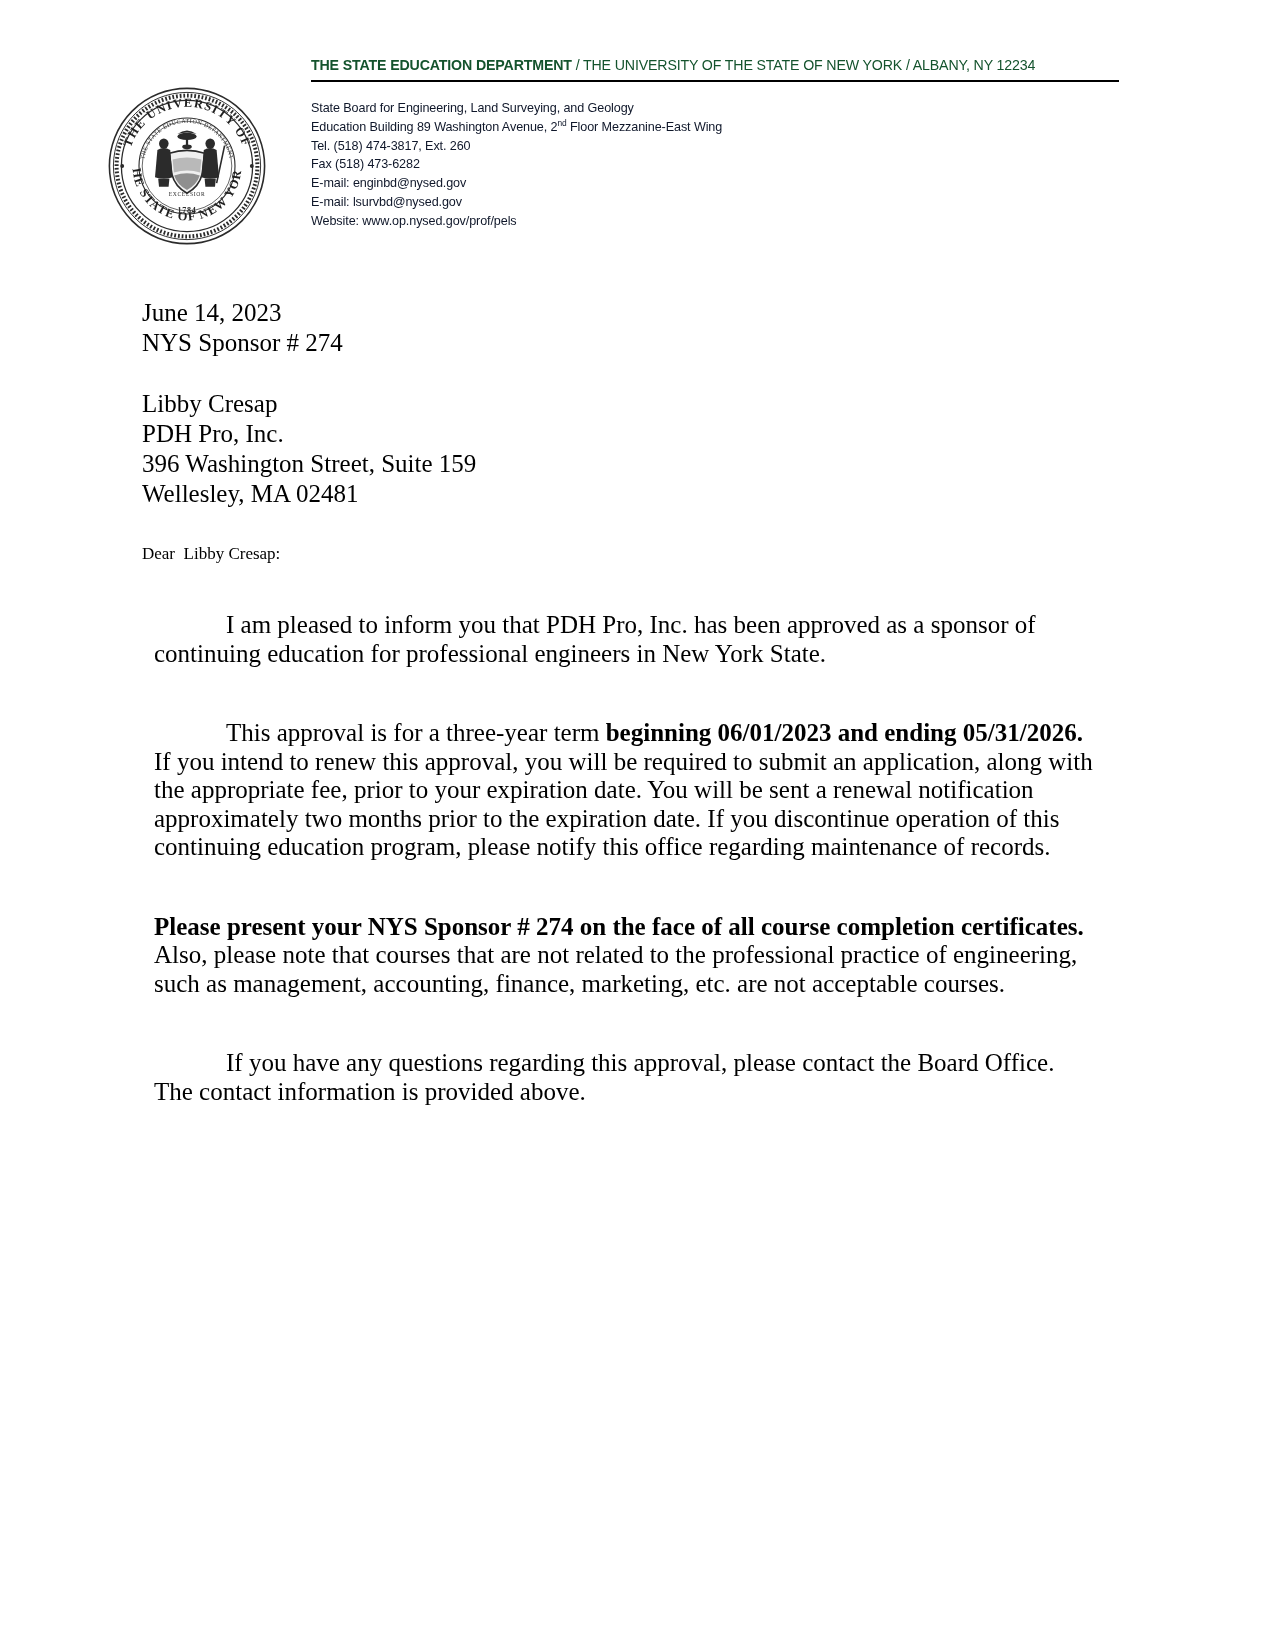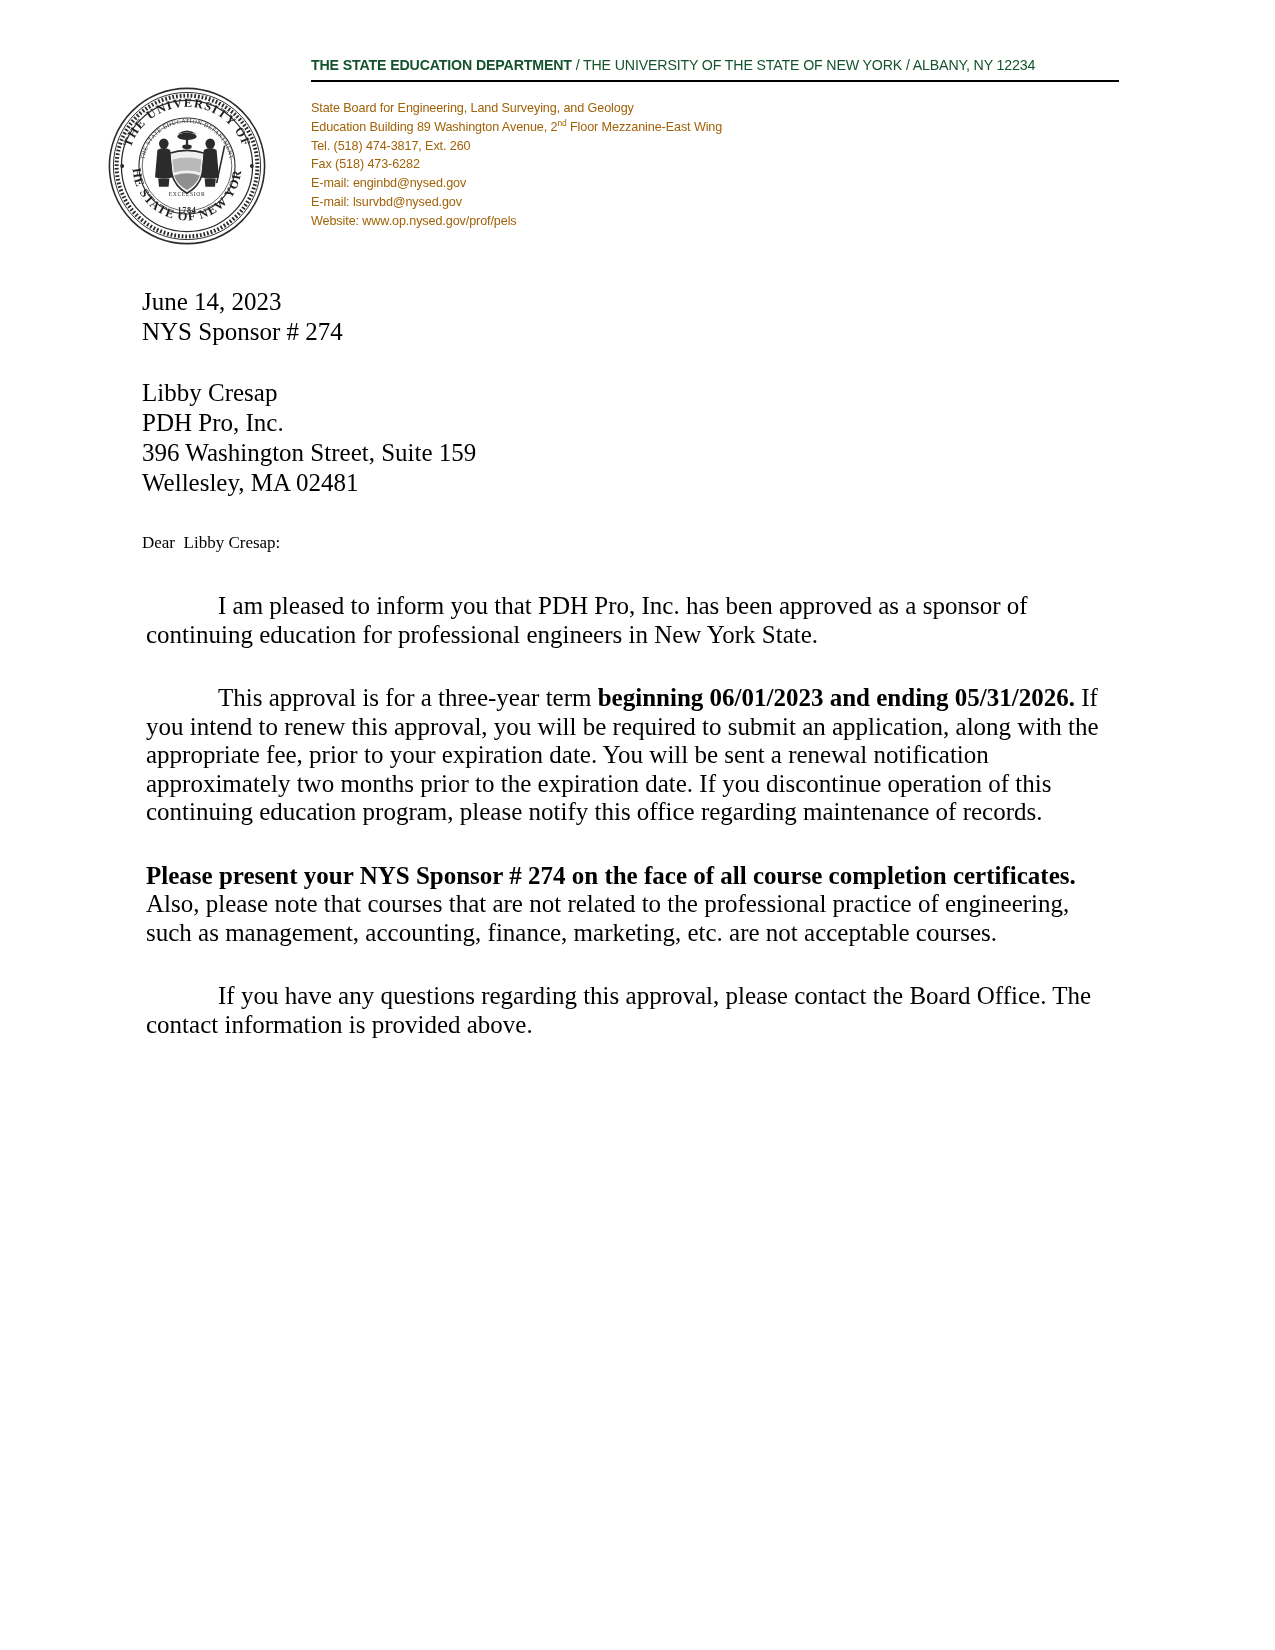--- a/index.html
+++ b/index.html
@@ -66,56 +66,56 @@
     background: #000000;
   }
 
   .contact {
     position: absolute;
     left: 311px;
     top: 99px;
     font-family: "Liberation Sans", "DejaVu Sans", sans-serif;
     font-size: 12.6px;
     line-height: 18.8px;
-    color: #a16207;
+    color: #0f172a;
     letter-spacing: -0.1px;
     white-space: nowrap;
   }
   .contact div { height: 18.8px; }
   .contact sup {
     font-size: 8.4px;
     vertical-align: super;
     line-height: 0;
   }
 
   
   .body-block {
     position: absolute;
     left: 142px;
-    top: 287px;
+    top: 298px;
     width: 968px;
   }
 
   .meta-line,
   .addr-line {
     font-size: 25px;
     line-height: 30px;
     white-space: nowrap;
   }
   .spacer-md { height: 30px; }
   .spacer-lg { height: 31px; }
 
   .salutation {
     font-size: 17px;
     line-height: 30px;
     white-space: pre;
   }
 
   p.para {
-    margin: 4px;
+    margin: 12px;
     font-size: 25px;
     line-height: 28.5px;
     text-align: left;
   }
   p.para.indent {
     text-indent: 72px;
   }
   p.para b {
     font-weight: bold;
   }

